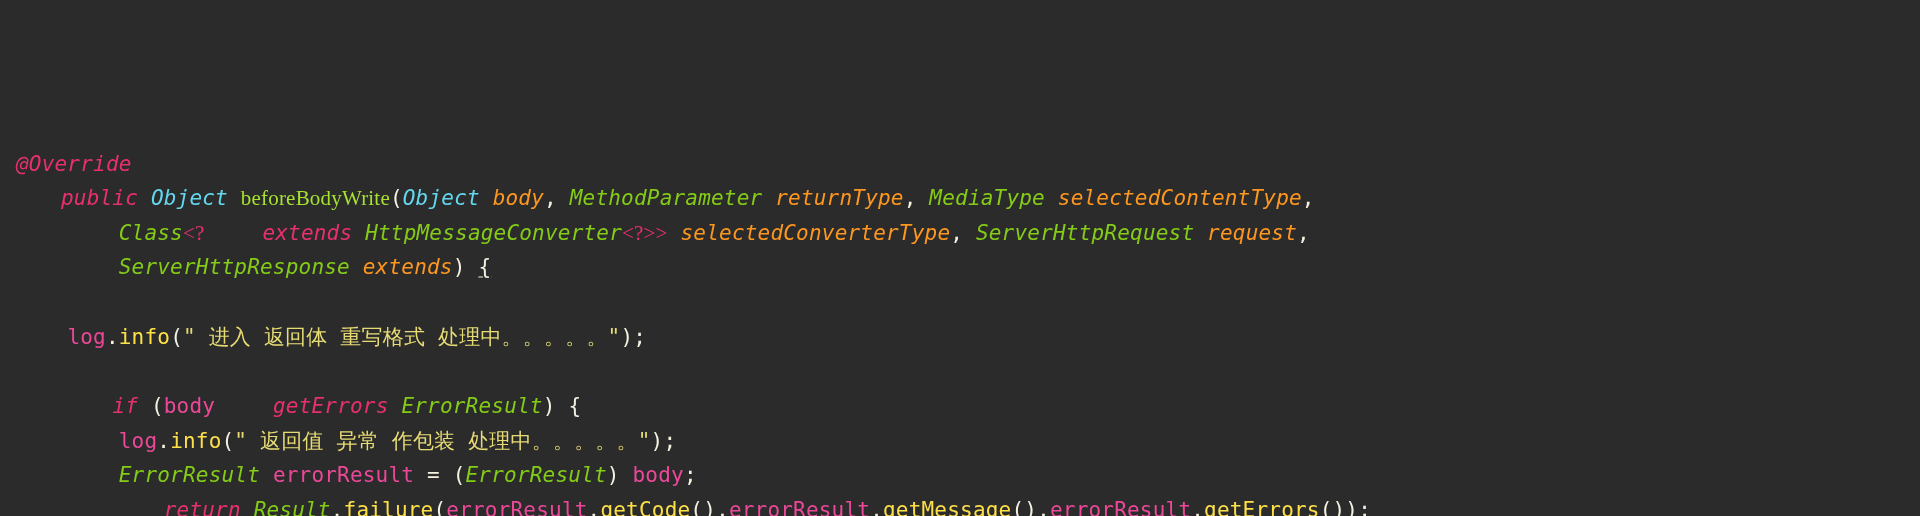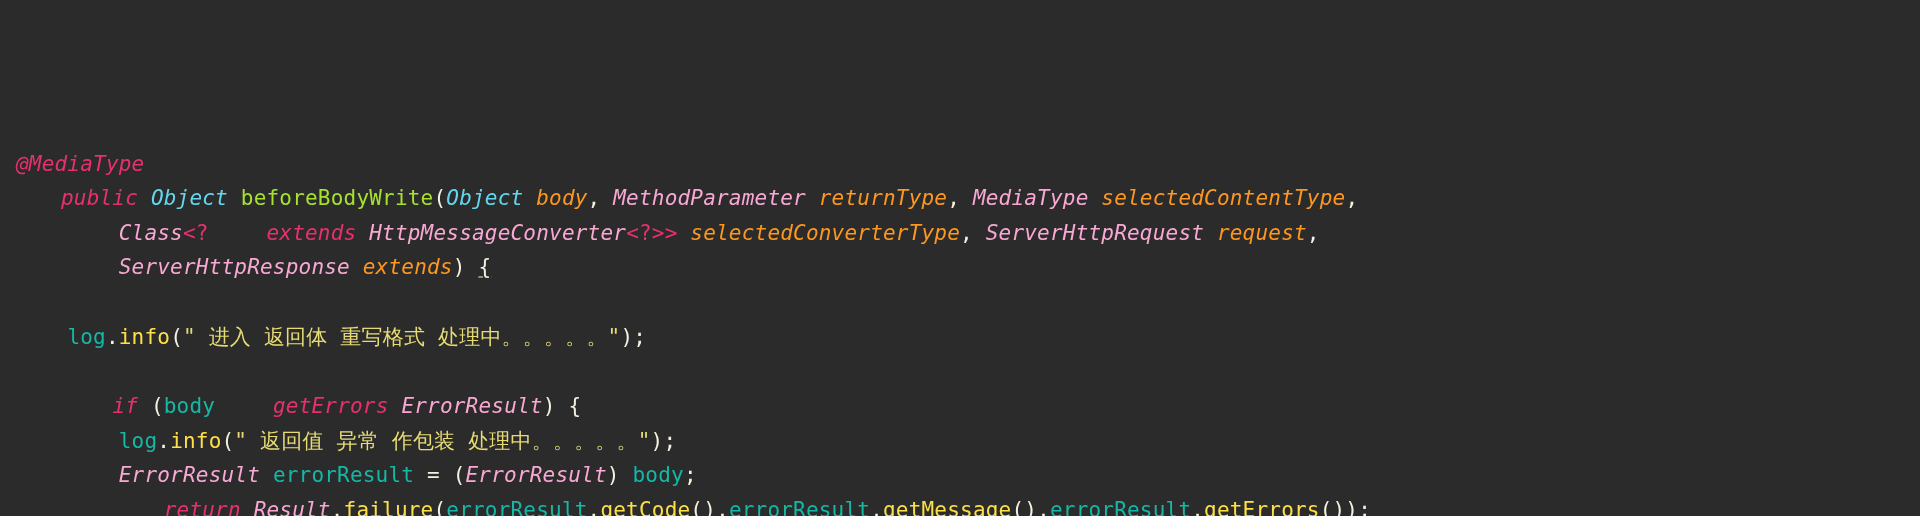--- a/index.html
+++ b/index.html
@@ -13,40 +13,41 @@
       font-size: 21px;
       font-style: italic;
       line-height: 1.65;
       color: #f4f1e0;
       padding: 8px 16px;
       white-space: pre;
       letter-spacing: 0.2px;
     }
     .no-italic {
       font-style: normal;
+      font-family: Liberation Serif, serif;
     }
     .annotation { color: #e8306e; }
     .keyword { color: #e8306e; margin-left: 45px; }
     .type-builtin { color: #62d8ef; margin-top: 11px; }
     .param-name { color: #fd971f; }
-    .type-class { color: #f9a8d4; font-style: italic; }
+    .type-class { color: #84cc16; font-style: italic; }
     .method-name { color: #a6e22e; }
     .punct { color: #f4f1e0; font-style: normal; }
     .string { color: #e6db74; font-style: normal; }
-    .identifier { color: #14b8a6; font-style: normal; margin-top: 25px; }
+    .identifier { color: #ec4899; font-style: normal; margin-top: 25px; }
     .method-call { color: #fde047; font-style: normal; }
     .wildcard { color: #e8306e; }
     .underline { text-decoration: underline; text-decoration-color: rgba(244,241,224,0.5); }
   </style>
 </head>
 <body>
 
 
 
-<div><span class="annotation">@MediaType</span>
+<div><span class="annotation">@Override</span>
 <span class="keyword">public</span> <span class="type-builtin">Object</span> <span class="method-name no-italic">beforeBodyWrite</span><span class="punct">(</span><span class="type-builtin">Object</span> <span class="param-name">body</span><span class="punct">,</span> <span class="type-class">MethodParameter</span> <span class="param-name">returnType</span><span class="punct">,</span> <span class="type-class">MediaType</span> <span class="param-name">selectedContentType</span><span class="punct">,</span>
         <span class="type-class">Class</span><span class="wildcard no-italic">&lt;?</span> <span class="keyword">extends</span> <span class="type-class">HttpMessageConverter</span><span class="wildcard no-italic">&lt;?&gt;&gt;</span> <span class="param-name">selectedConverterType</span><span class="punct">,</span> <span class="type-class">ServerHttpRequest</span> <span class="param-name">request</span><span class="punct">,</span>
         <span class="type-class">ServerHttpResponse</span> <span class="param-name">extends</span><span class="punct">)</span> <span class="punct underline">{</span>
 
     <span class="identifier">log</span><span class="punct">.</span><span class="method-call">info</span><span class="punct">(</span><span class="string">" 进入 返回体 重写格式 处理中。。。。。"</span><span class="punct">)</span><span class="punct">;</span>
 
     <span class="keyword">if</span> <span class="punct">(</span><span class="identifier">body</span> <span class="keyword">getErrors</span> <span class="type-class">ErrorResult</span><span class="punct">)</span> <span class="punct">{</span>
         <span class="identifier">log</span><span class="punct">.</span><span class="method-call">info</span><span class="punct">(</span><span class="string">" 返回值 异常 作包装 处理中。。。。。"</span><span class="punct">)</span><span class="punct">;</span>
         <span class="type-class">ErrorResult</span> <span class="identifier">errorResult</span> <span class="punct">=</span> <span class="punct">(</span><span class="type-class">ErrorResult</span><span class="punct">)</span> <span class="identifier">body</span><span class="punct">;</span>
         <span class="keyword">return</span> <span class="type-class">Result</span><span class="punct">.</span><span class="method-call">failure</span><span class="punct">(</span><span class="identifier">errorResult</span><span class="punct">.</span><span class="method-call">getCode</span><span class="punct">(),</span><span class="identifier">errorResult</span><span class="punct">.</span><span class="method-call">getMessage</span><span class="punct">(),</span><span class="identifier">errorResult</span><span class="punct">.</span><span class="method-call">getErrors</span><span class="punct">());</span>

